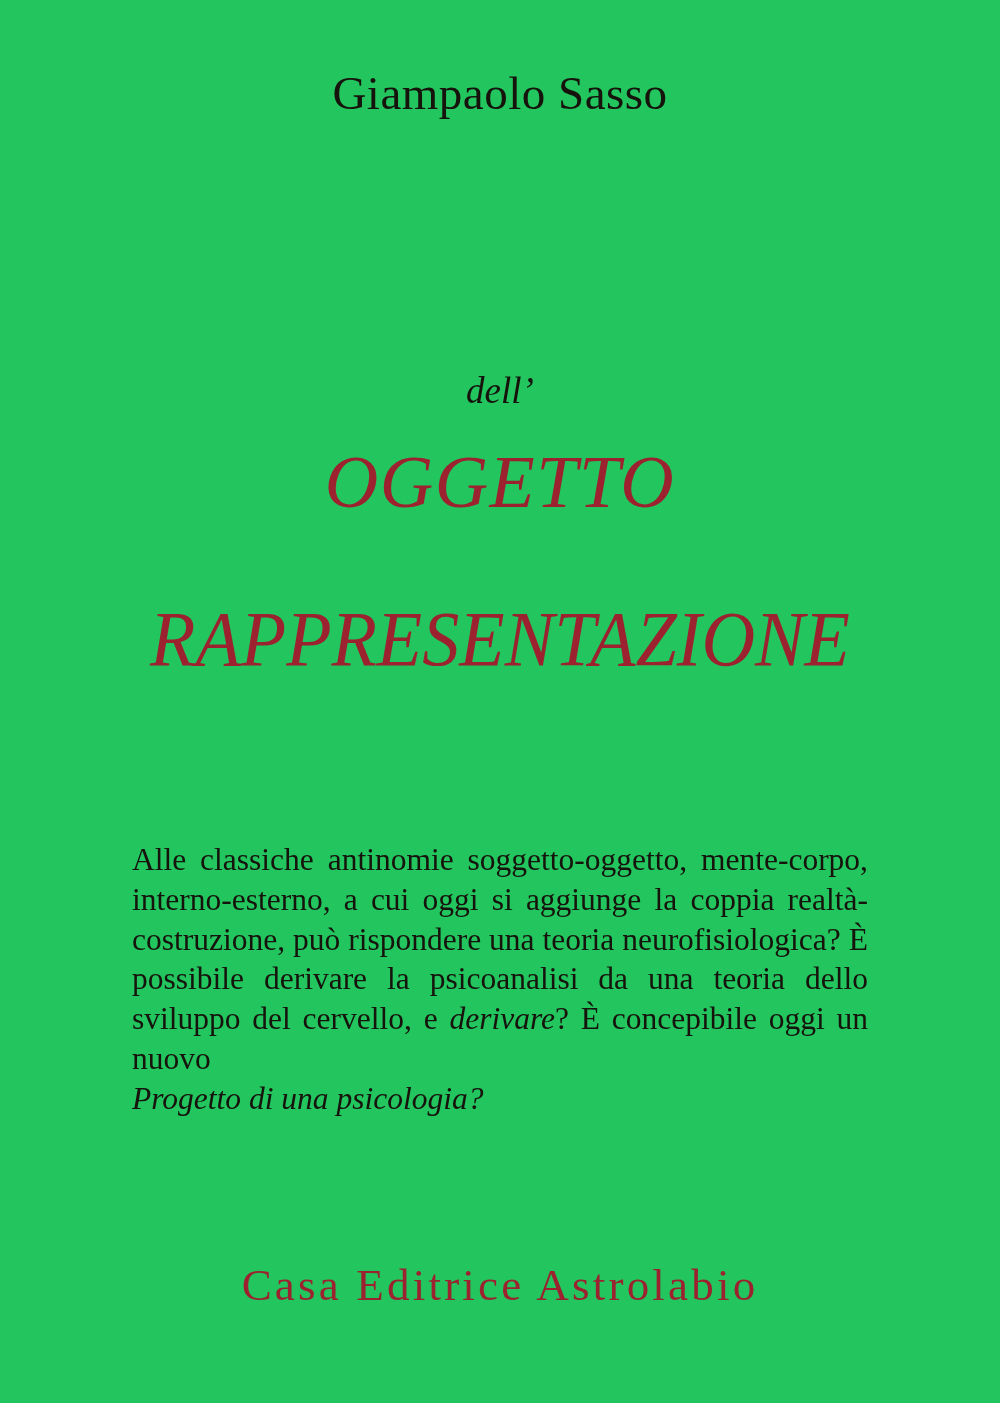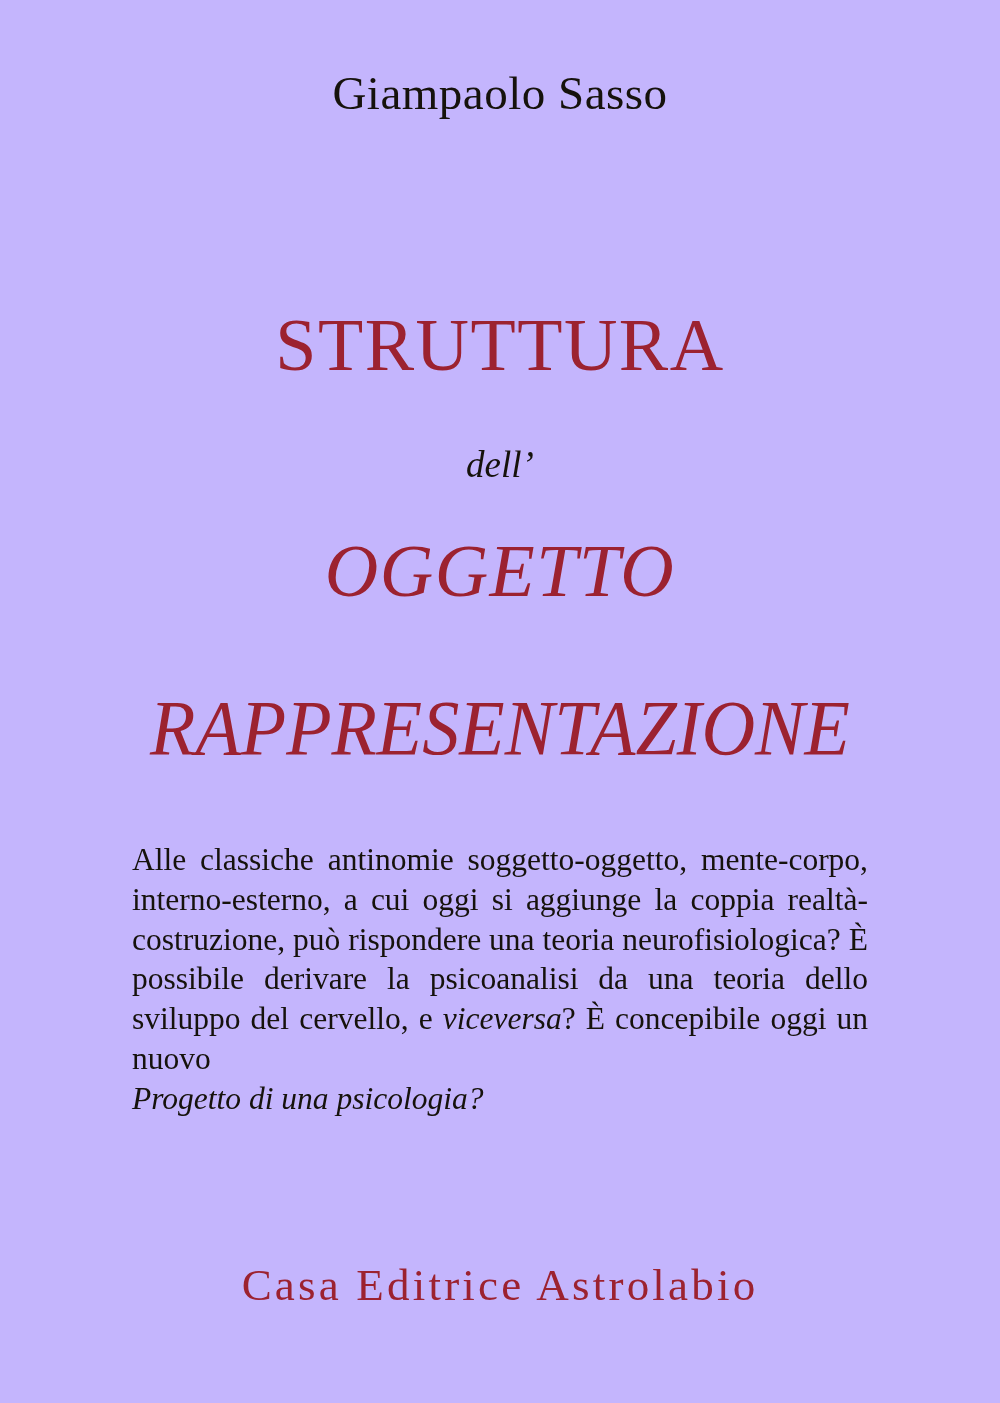--- a/index.html
+++ b/index.html
@@ -10,21 +10,21 @@
     width: 1000px;
     height: 1403px;
     background: #edc96e;
     font-family: "Liberation Serif", "DejaVu Serif", serif;
     overflow: hidden;
   }
   .cover {
     position: relative;
     width: 1000px;
     height: 1403px;
-    background: #c4b5fd;
+    background: #22c55e;
     box-sizing: border-box;
   }
 
   
   .author {
     position: absolute;
     top: 68px;
     left: 0;
     width: 1000px;
     text-align: center;
@@ -48,21 +48,20 @@
     font-size: 74px;
     line-height: 1.0;
     letter-spacing: 1.5px;
     white-space: nowrap;
   }
   .t-main.roman {
     font-style: normal;
   }
   .t-main.italic {
     font-style: italic;
-    margin-top: 15px;
   }
   .t-rappr {
     color: #9c2230;
     font-style: italic;
     font-size: 79px;
     line-height: 1.0;
     letter-spacing: 0px;
     white-space: nowrap;
     transform: scaleX(0.94);
   }
@@ -122,32 +121,31 @@
   }
 </style>
 </head>
 <body>
 
 <div class="cover">
 
   <div class="author">Giampaolo Sasso</div>
 
   <div class="title-block">
-    <div class="t-main roman">STRUTTURA</div>
     <div class="gap-a"></div>
     <div class="t-conn">dell’</div>
     <div class="gap-b"></div>
     <div class="t-main italic">OGGETTO</div>
     <div class="gap-c"></div>
     <div class="gap-d"></div>
     <div class="t-rappr">RAPPRESENTAZIONE</div>
   </div>
 
   <div class="blurb">
     <p>
-        <span class="body-text"><span>Alle classiche antinomie soggetto-oggetto, mente-corpo, interno-esterno, a cui oggi si aggiunge la coppia realtà-costruzione, può rispondere una teoria neurofisiologica? È possibile derivare la psicoanalisi da una teoria dello sviluppo del cervello, e </span><span class="it">viceversa</span><span>? È concepibile oggi un nuovo</span></span>
+        <span class="body-text"><span>Alle classiche antinomie soggetto-oggetto, mente-corpo, interno-esterno, a cui oggi si aggiunge la coppia realtà-costruzione, può rispondere una teoria neurofisiologica? È possibile derivare la psicoanalisi da una teoria dello sviluppo del cervello, e </span><span class="it">derivare</span><span>? È concepibile oggi un nuovo</span></span>
         <span class="last-line">Progetto di una psicologia?</span>
       </p>
   </div>
 
   <div class="publisher">Casa Editrice Astrolabio</div>
 
 </div>
 
 </body></html>

